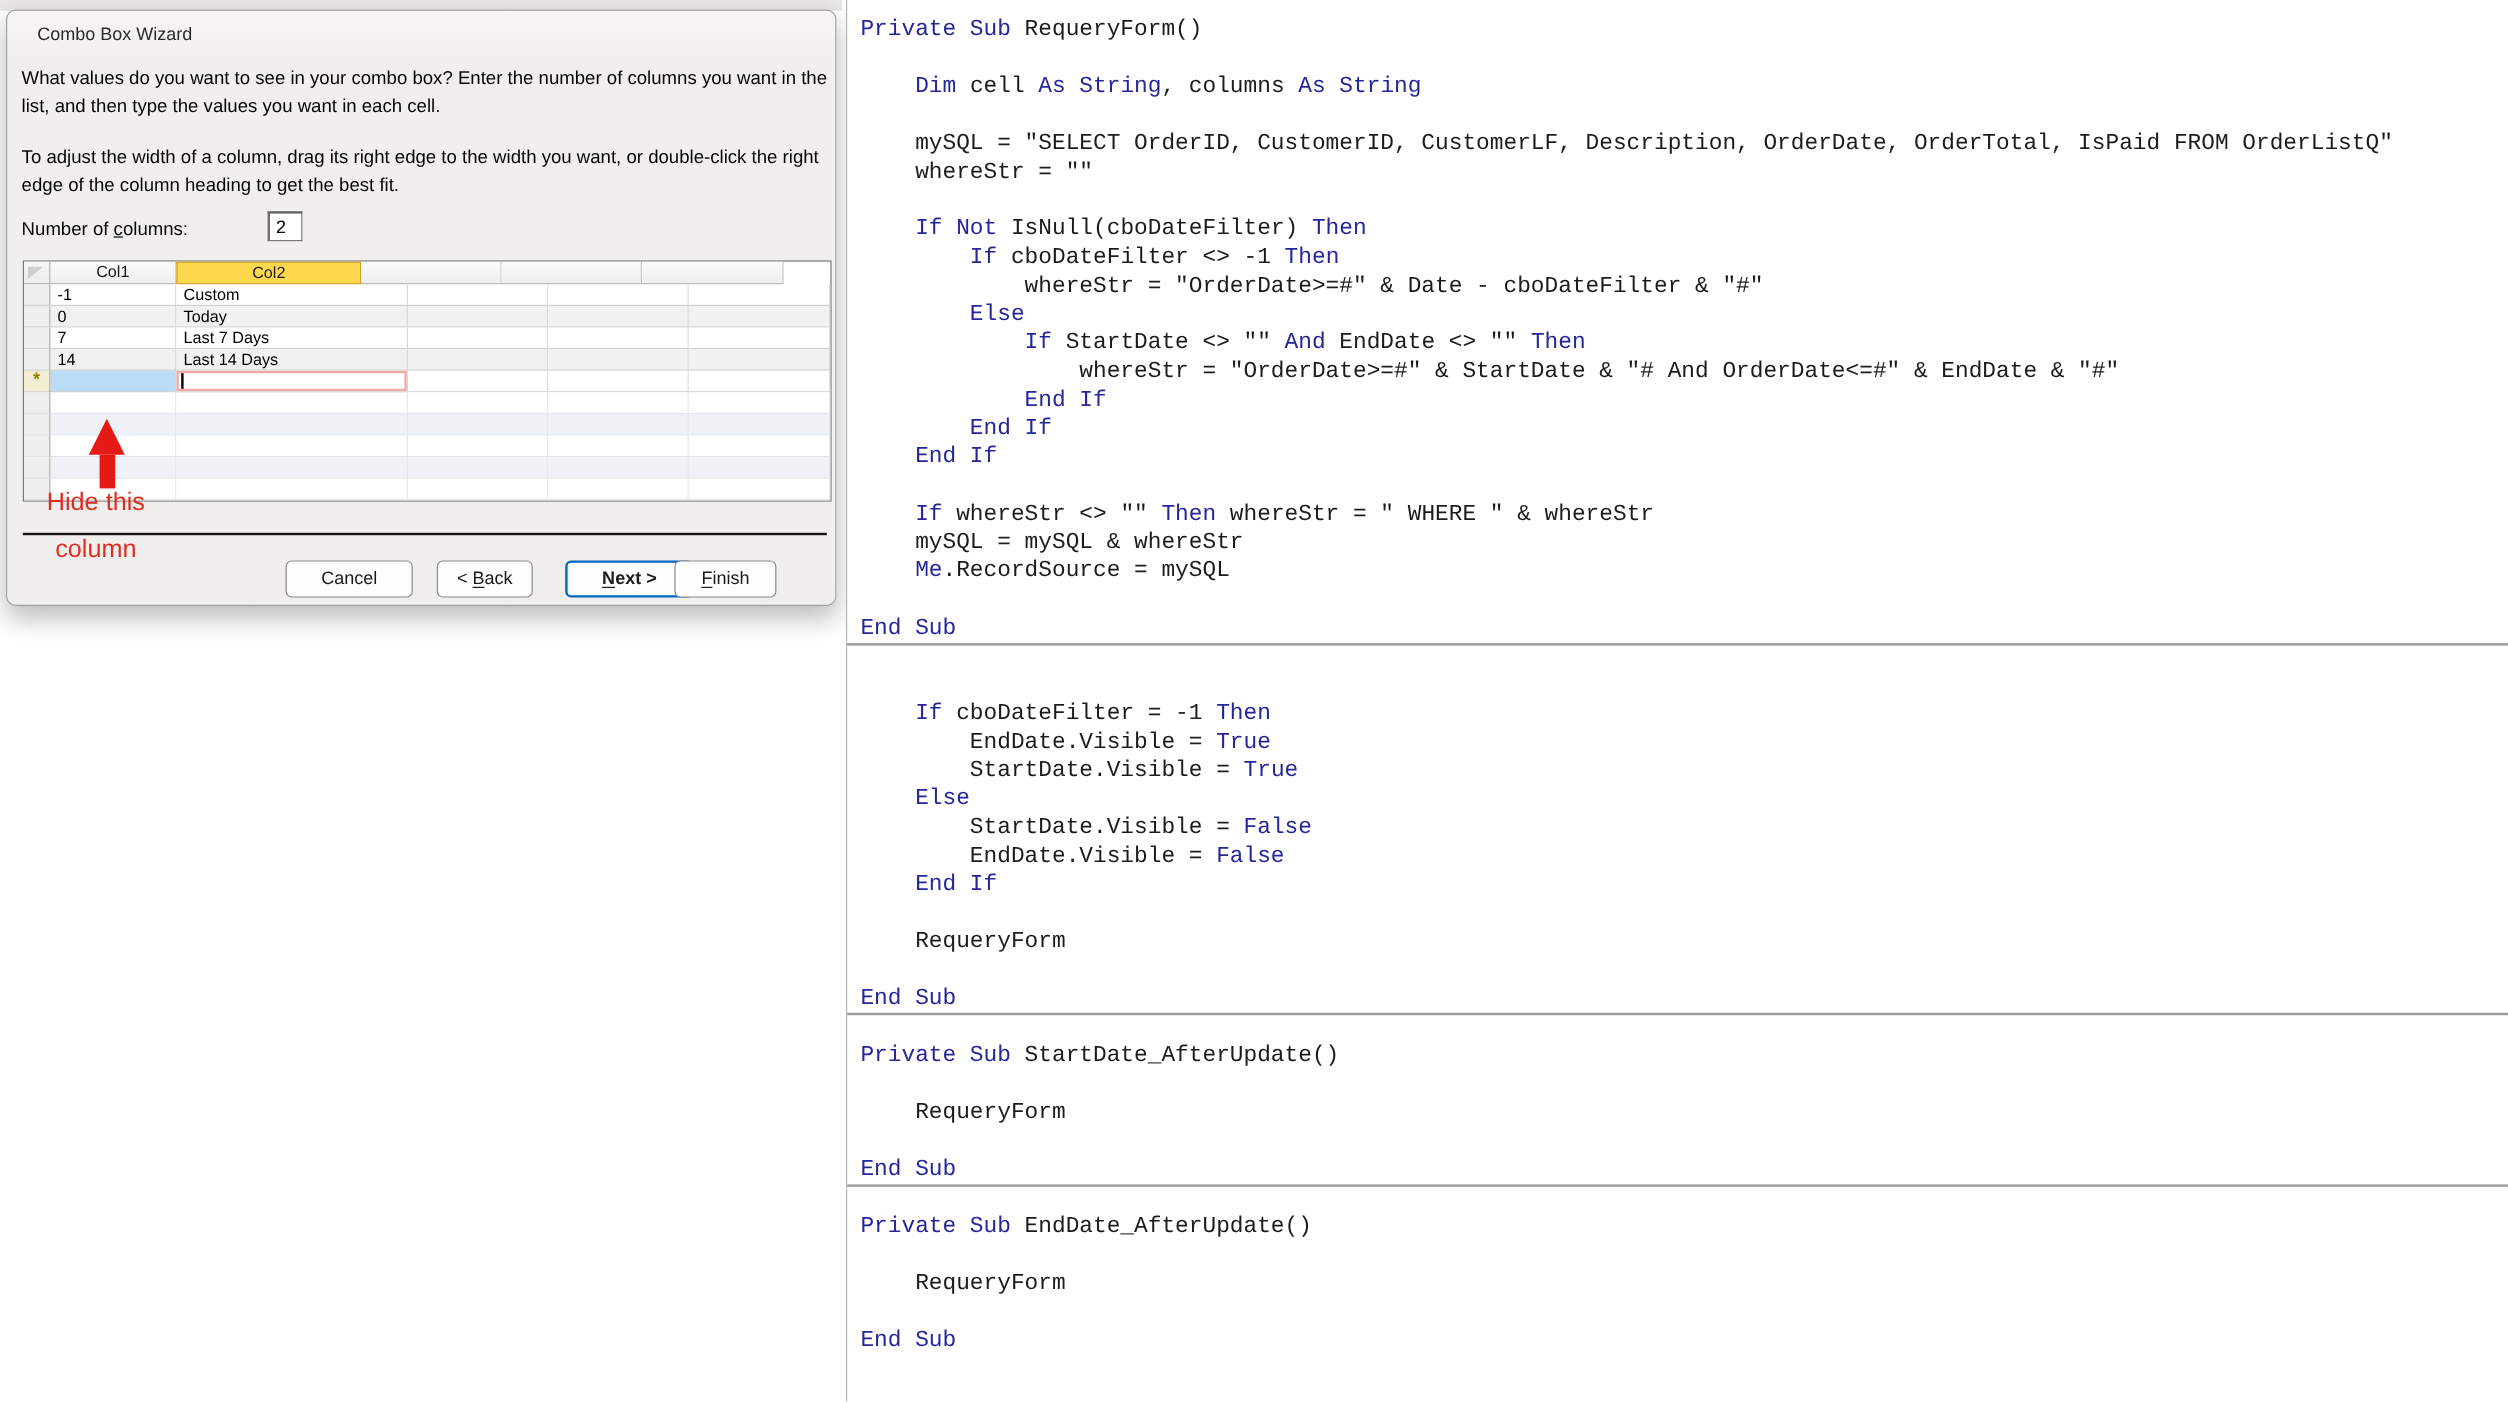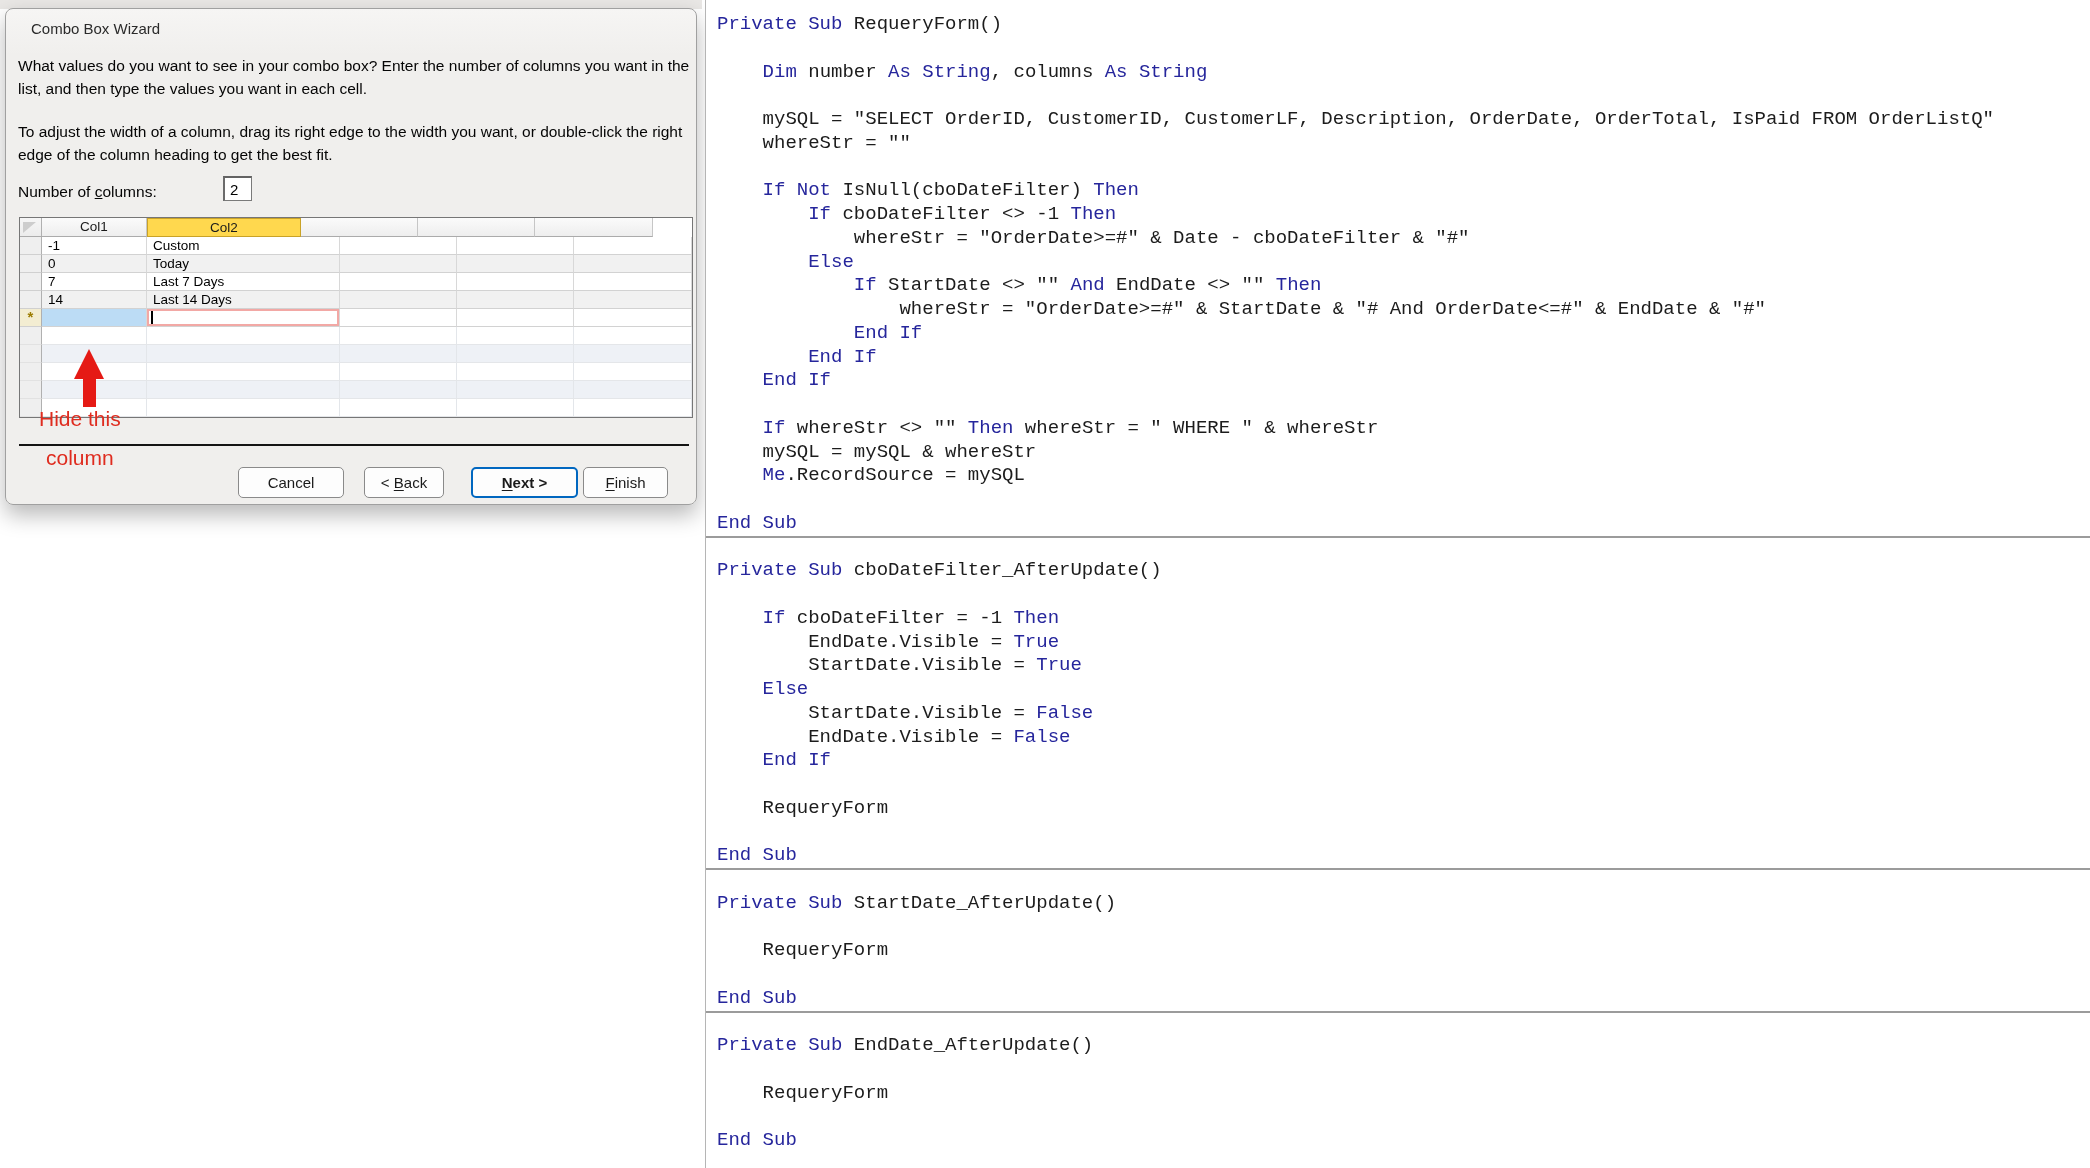--- a/index.html
+++ b/index.html
@@ -213,49 +213,48 @@
       <div class="shaft"></div>
   </div>
   <div class="hide-line1">Hide this</div>
   <div class="dlg-sep"></div>
   <div class="hide-line2">column</div>
 
   <div id="dlg-buttons">
       <button class="dlg-btn" style="left: 232px; width: 106px;">Cancel</button>
       <button class="dlg-btn" style="left: 358px; width: 80px;">&lt; <u>B</u>ack</button>
       <button class="dlg-btn default" style="left: 465px; width: 107px; font-weight: bold;"><u>N</u>ext &gt;</button>
-      <button class="dlg-btn" style="left: 577px; width: 85px;"><u>F</u>inish</button>
+      <button class="dlg-btn" style="left: 556px; width: 85px;"><u>F</u>inish</button>
     </div>
 </div>
 
 <div class="code-panel" id="code-lines">
     <div class="code-line"><span class="kw">Private Sub </span><span class="tx">RequeryForm()</span></div>
     <div class="code-line">&nbsp;</div>
-    <div class="code-line"><span class="tx">    </span><span class="kw">Dim</span><span class="tx"> number </span><span class="kw">As String</span><span class="tx">, columns </span><span class="kw">As String</span></div>
+    <div class="code-line"><span class="tx">    </span><span class="kw">Dim</span><span class="tx"> cell </span><span class="kw">As String</span><span class="tx">, columns </span><span class="kw">As String</span></div>
     <div class="code-line">&nbsp;</div>
     <div class="code-line"><span class="tx">    mySQL = "SELECT OrderID, CustomerID, CustomerLF, Description, OrderDate, OrderTotal, IsPaid FROM OrderListQ"</span></div>
     <div class="code-line"><span class="tx">    whereStr = ""</span></div>
     <div class="code-line">&nbsp;</div>
     <div class="code-line"><span class="tx">    </span><span class="kw">If Not </span><span class="tx">IsNull(cboDateFilter) </span><span class="kw">Then</span></div>
     <div class="code-line"><span class="tx">        </span><span class="kw">If</span><span class="tx"> cboDateFilter &lt;&gt; -1 </span><span class="kw">Then</span></div>
     <div class="code-line"><span class="tx">            whereStr = "OrderDate&gt;=#" &amp; Date - cboDateFilter &amp; "#"</span></div>
     <div class="code-line"><span class="tx">        </span><span class="kw">Else</span></div>
     <div class="code-line"><span class="tx">            </span><span class="kw">If</span><span class="tx"> StartDate &lt;&gt; "" </span><span class="kw">And</span><span class="tx"> EndDate &lt;&gt; "" </span><span class="kw">Then</span></div>
     <div class="code-line"><span class="tx">                whereStr = "OrderDate&gt;=#" &amp; StartDate &amp; "# And OrderDate&lt;=#" &amp; EndDate &amp; "#"</span></div>
     <div class="code-line"><span class="tx">            </span><span class="kw">End If</span></div>
     <div class="code-line"><span class="tx">        </span><span class="kw">End If</span></div>
     <div class="code-line"><span class="tx">    </span><span class="kw">End If</span></div>
     <div class="code-line">&nbsp;</div>
     <div class="code-line"><span class="tx">    </span><span class="kw">If</span><span class="tx"> whereStr &lt;&gt; "" </span><span class="kw">Then</span><span class="tx"> whereStr = " WHERE " &amp; whereStr</span></div>
     <div class="code-line"><span class="tx">    mySQL = mySQL &amp; whereStr</span></div>
     <div class="code-line"><span class="tx">    </span><span class="kw">Me</span><span class="tx">.RecordSource = mySQL</span></div>
     <div class="code-line">&nbsp;</div>
     <div class="code-line"><span class="kw">End Sub</span></div>
     <div class="code-line sep">&nbsp;</div>
-    <div class="code-line"><span class="kw">Private Sub </span><span class="tx">cboDateFilter_AfterUpdate()</span></div>
     <div class="code-line">&nbsp;</div>
     <div class="code-line"><span class="tx">    </span><span class="kw">If</span><span class="tx"> cboDateFilter = -1 </span><span class="kw">Then</span></div>
     <div class="code-line"><span class="tx">        EndDate.Visible = </span><span class="kw">True</span></div>
     <div class="code-line"><span class="tx">        StartDate.Visible = </span><span class="kw">True</span></div>
     <div class="code-line"><span class="tx">    </span><span class="kw">Else</span></div>
     <div class="code-line"><span class="tx">        StartDate.Visible = </span><span class="kw">False</span></div>
     <div class="code-line"><span class="tx">        EndDate.Visible = </span><span class="kw">False</span></div>
     <div class="code-line"><span class="tx">    </span><span class="kw">End If</span></div>
     <div class="code-line">&nbsp;</div>
     <div class="code-line"><span class="tx">    RequeryForm</span></div>

